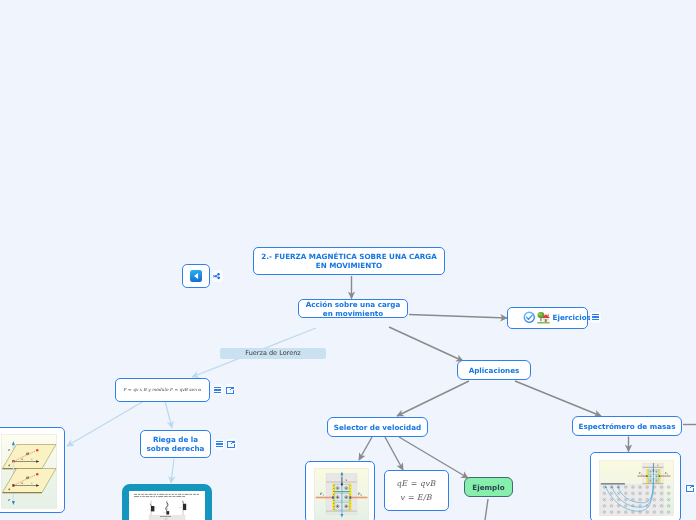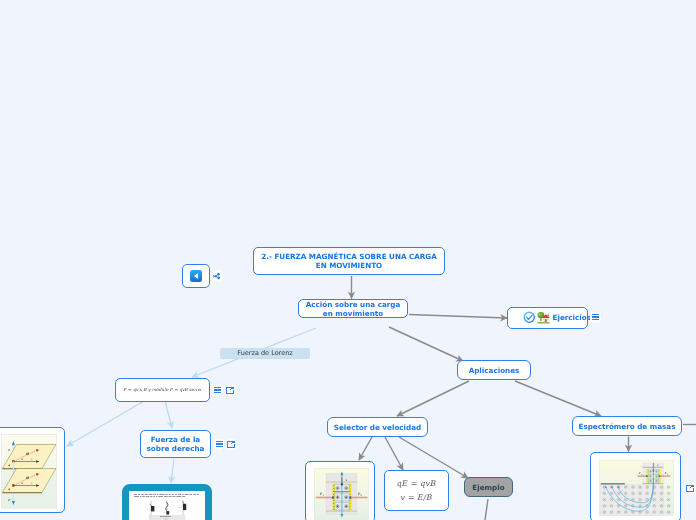--- a/index.html
+++ b/index.html
@@ -4,27 +4,27 @@
 <style>
   html,body{margin:0;padding:0;}
   body{width:696px;height:520px;overflow:hidden;background:#f0f4fd;
        font-family:"DejaVu Sans",sans-serif;}
   #canvas{position:relative;width:696px;height:520px;overflow:hidden;background:#f0f4fd;}
   svg.edges{position:absolute;left:0;top:0;width:696px;height:520px;}
 
   .node{position:absolute;box-sizing:border-box;background:#ffffff;border:1.9px solid #2f80ed;
         border-radius:5px;color:#1677e3;font-weight:bold;text-align:center;
         display:flex;align-items:center;justify-content:center;line-height:1.25;}
-  .node.teal{background:#a3a3a3;border:1.6px solid #3f6a78;color:#2b4350;border-radius:5px;}
+  .node.teal{background:#86efac;border:1.6px solid #3f6a78;color:#2b4350;border-radius:5px;}
   .node.thickteal{border:7.5px solid #1596bf;border-radius:8px;background:#fff;padding:0;overflow:hidden;}
 
   .iconbtn{position:absolute;background:#fbfcff;border-radius:4px;display:flex;
            align-items:center;justify-content:center;box-sizing:border-box;}
   .edge-label{position:absolute;background:#c9e1f0;color:#3b3b3b;font-size:6.5px;
-              font-family:"DejaVu Sans",sans-serif;padding:0 12px;border-radius:2px;
+              font-family:"DejaVu Sans",sans-serif;padding:0 20px;border-radius:2px;
               white-space:nowrap;display:flex;align-items:center;justify-content:center;}
   .mathnode{font-family:"DejaVu Serif",serif;font-style:italic;font-weight:normal;
             color:#595959;font-size:7.8px;flex-direction:column;gap:4px;letter-spacing:0.3px;}
 </style>
 </head>
 <body>
 
 <div id="canvas">
 
   <svg class="edges" viewBox="0 0 696 520">
@@ -140,21 +140,21 @@
     <svg width="8" height="8" viewBox="0 0 8 8" shape-rendering="crispEdges">
       <path d="M0.5,1.5 h7 v5.6 h-7 z" fill="none" stroke="#3080ea" stroke-width="1.1"></path>
       <rect x="4.6" y="0.2" width="3.4" height="3.4" fill="#eff4fd"></rect>
       <path d="M5.1,0.7 h2.6 v2.6 h-2.6 z" fill="#3080ea"></path>
       <rect x="3.55" y="3.3" width="1.1" height="1.1" fill="#3080ea"></rect>
     </svg>
   </div>
 
   <div class="node" style="left:140px;top:430px;width:71px;height:28px;font-size:7.2px;">
     <span>
-      <span>Fuerza de la</span><br><span>sobre derecha</span>
+      <span>Riega de la</span><br><span>sobre derecha</span>
     </span>
   </div>
   <div class="iconbtn" style="left:213.6px;top:438.7px;width:10.9px;height:11.3px;">
     <svg width="7" height="8" viewBox="0 0 7 8" shape-rendering="crispEdges">
       <rect x="0.3" y="0.8" width="6.4" height="1.2" fill="#3080ea"></rect>
       <rect x="0.3" y="3.4" width="6.4" height="1.2" fill="#3080ea"></rect>
       <rect x="0.3" y="6.0" width="6.4" height="1.2" fill="#3080ea"></rect>
     </svg>
   </div>
   <div class="iconbtn" style="left:225.5px;top:438.7px;width:11.1px;height:11.3px;">

